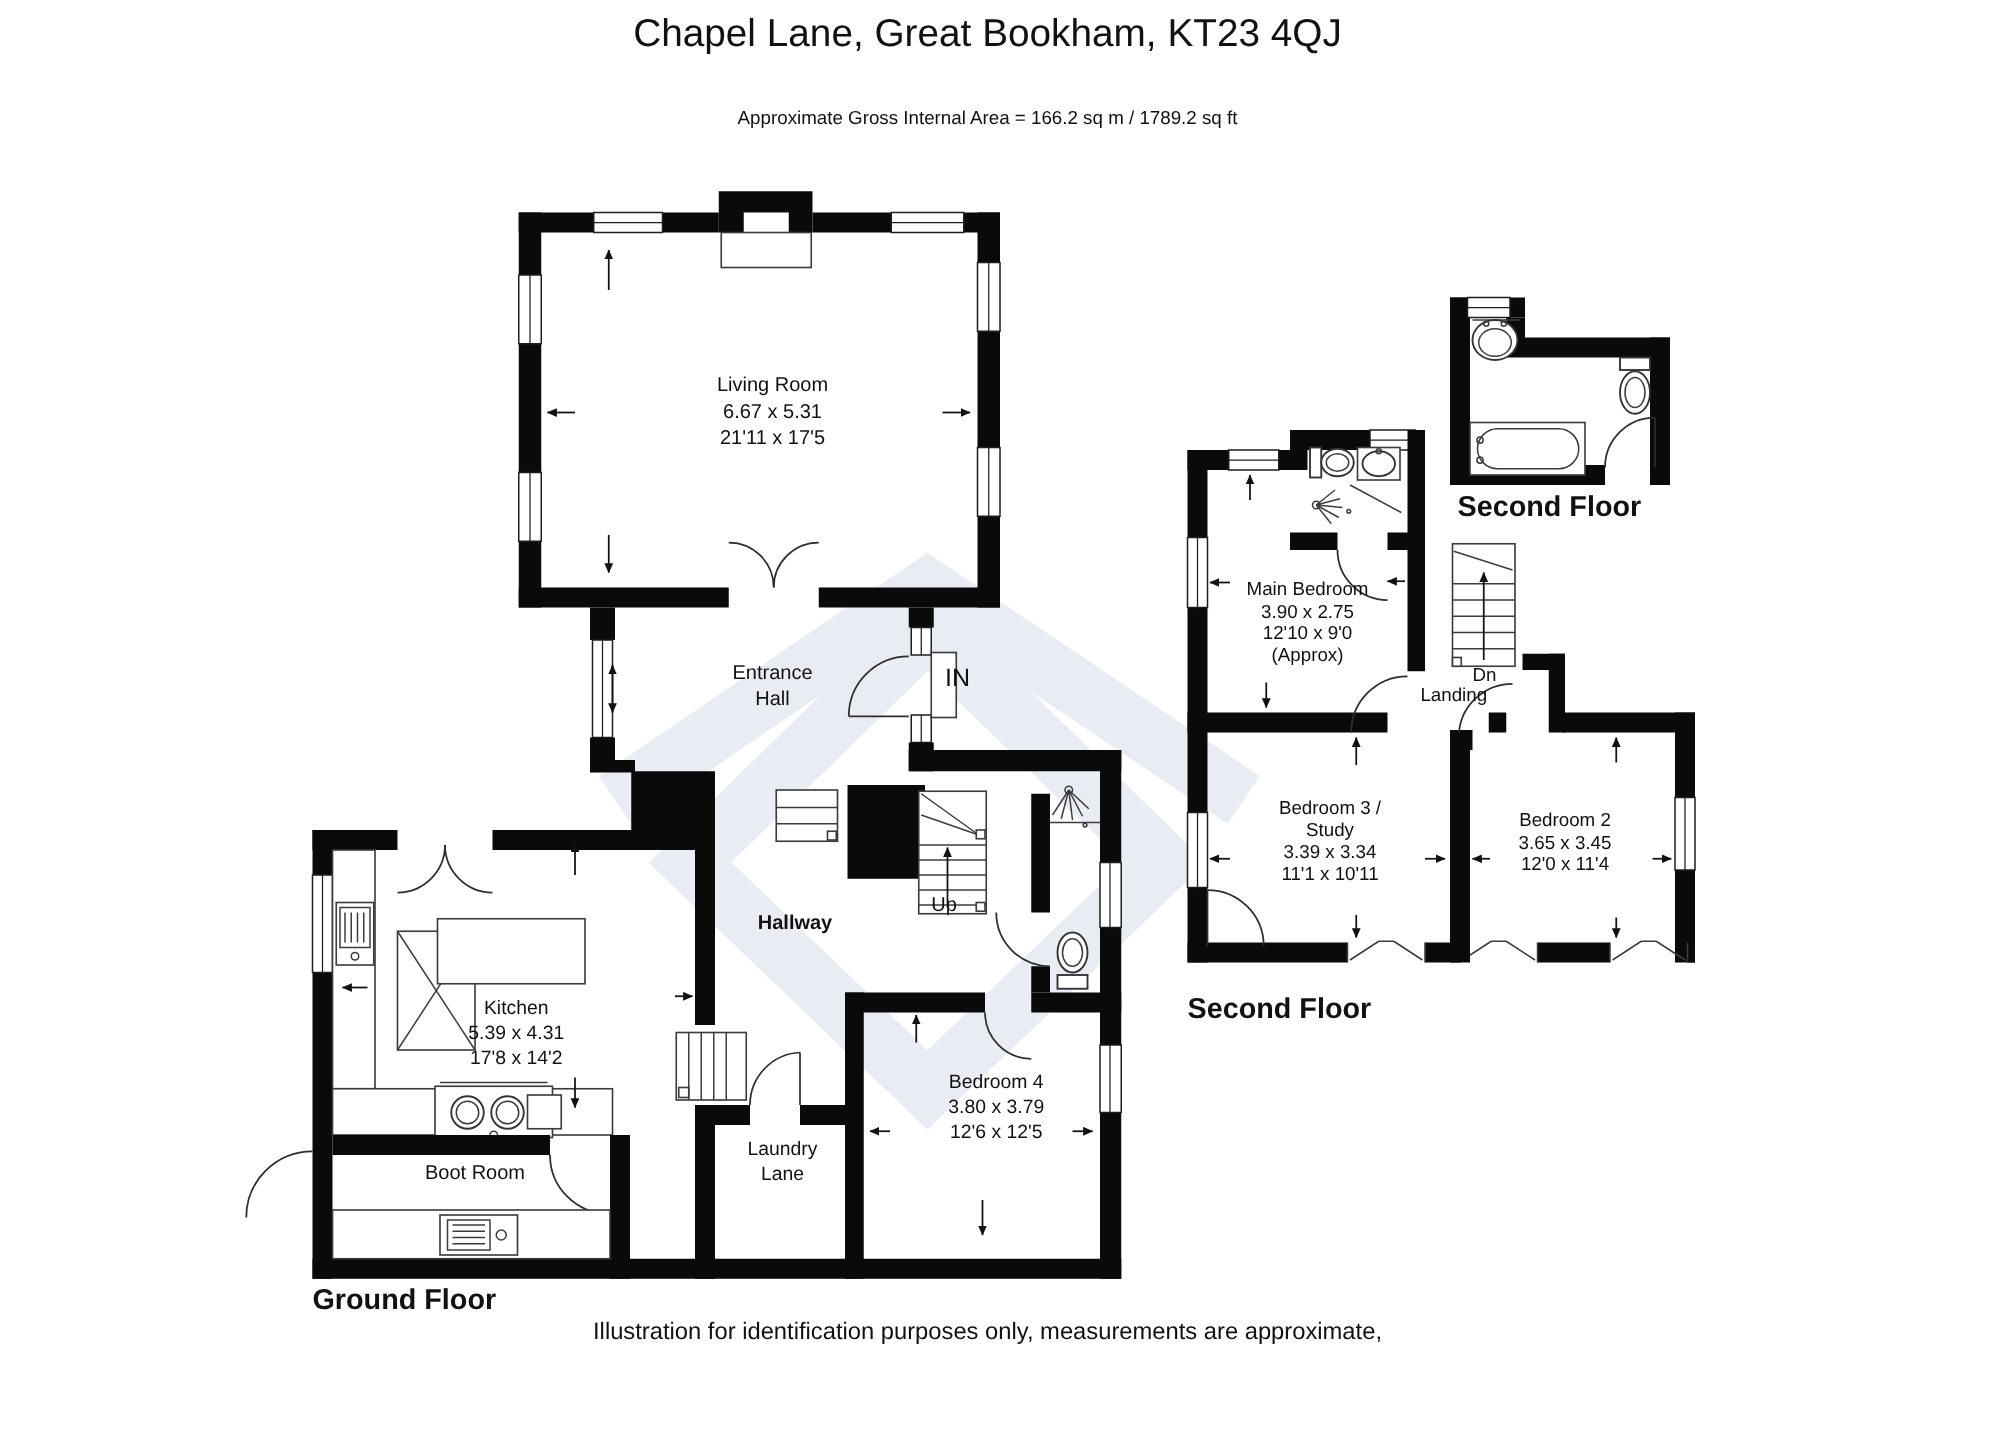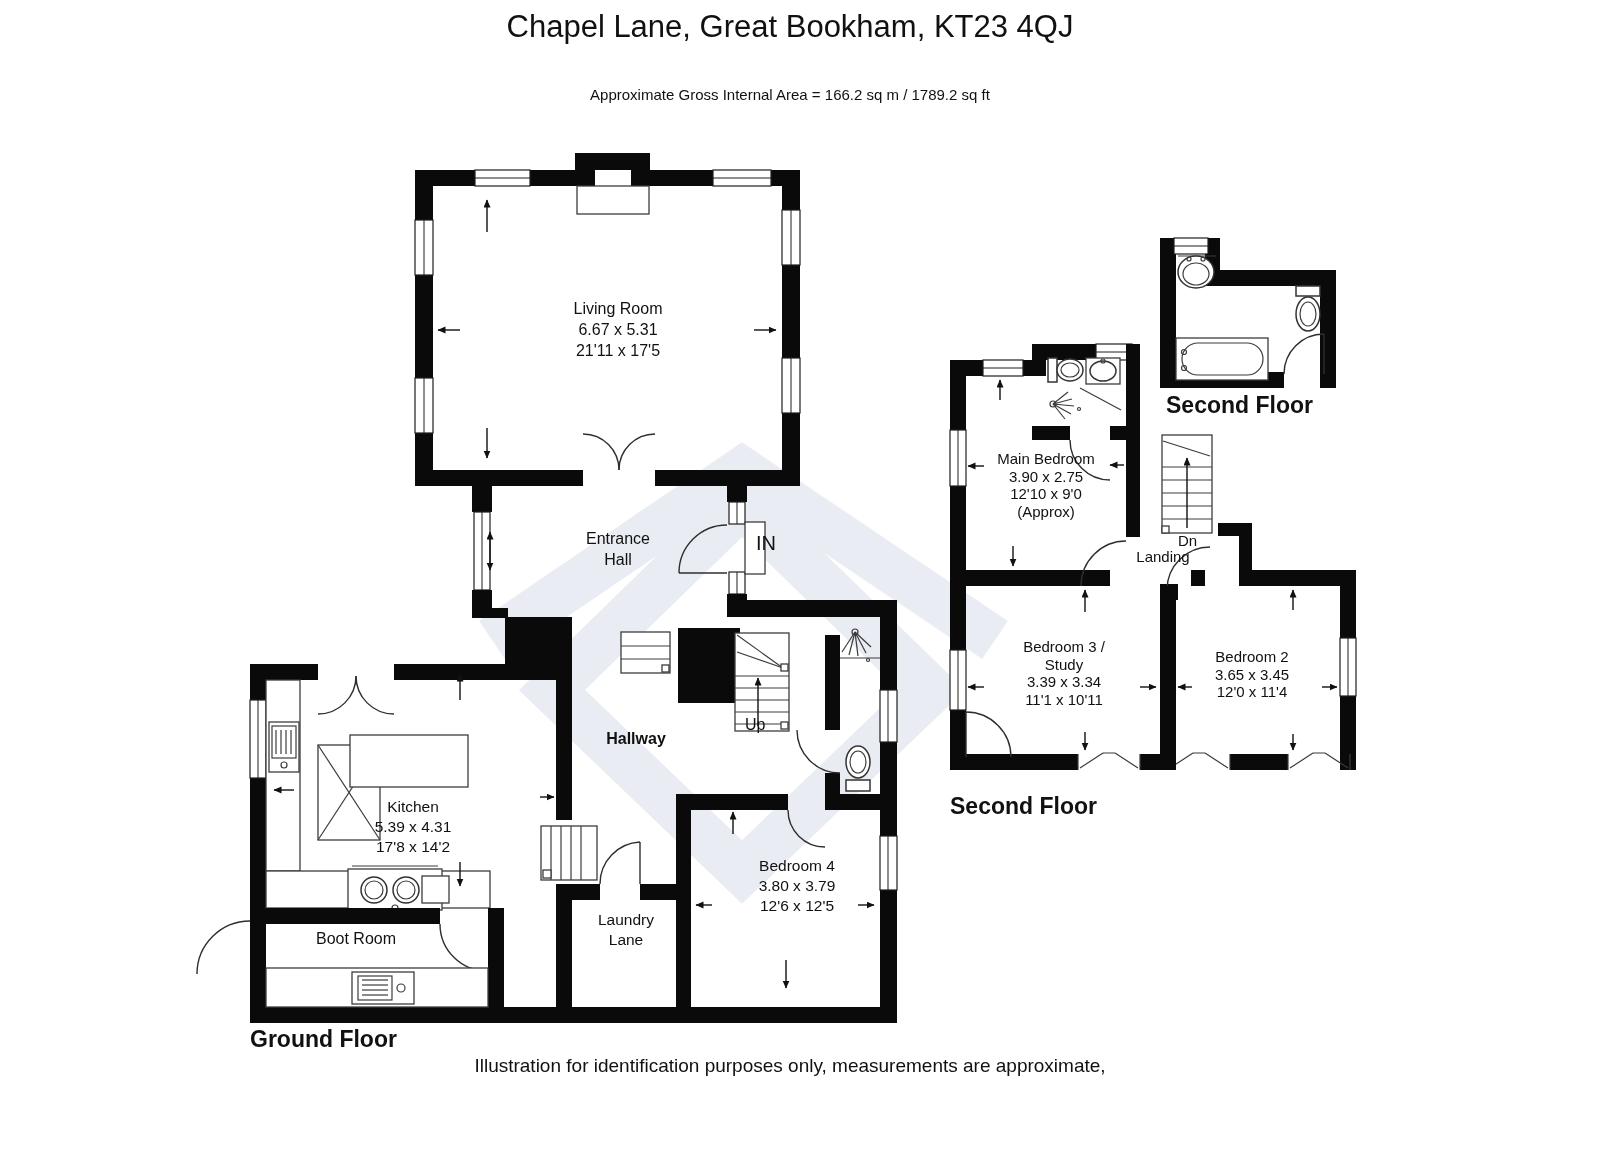--- a/index.html
+++ b/index.html
@@ -418,27 +418,27 @@
     <span class="ln">Bedroom 4</span>
     <span class="ln">3.80 x 3.79</span>
     <span class="ln">12'6 x 12'5</span>
   </div>
 
   <div class="lbl md" style="left:626px;top:910px;">
     <span class="ln">Laundry</span>
     <span class="ln">Lane</span>
   </div>
 
-  <div class="lbl" style="left:356px;top:928px;">
+  <div class="lbl" style="left:380px;top:928px;">
     <span class="ln">Boot Room</span>
   </div>
 
   <div class="floor-lbl" style="left:250px;top:1026px;">Ground Floor</div>
 
-  <div class="lbl sm" style="left:1046px;top:450px;">
+  <div class="lbl sm" style="left:1046px;top:463px;">
     <span class="ln">Main Bedroom</span>
     <span class="ln">3.90 x 2.75</span>
     <span class="ln">12'10 x 9'0</span>
     <span class="ln">(Approx)</span>
   </div>
 
   <div class="anno" style="left:1178px;top:532px;font-size:15px;">Dn</div>
 
   <div class="lbl sm" style="left:1163px;top:548px;">
     <span class="ln">Landing</span>

